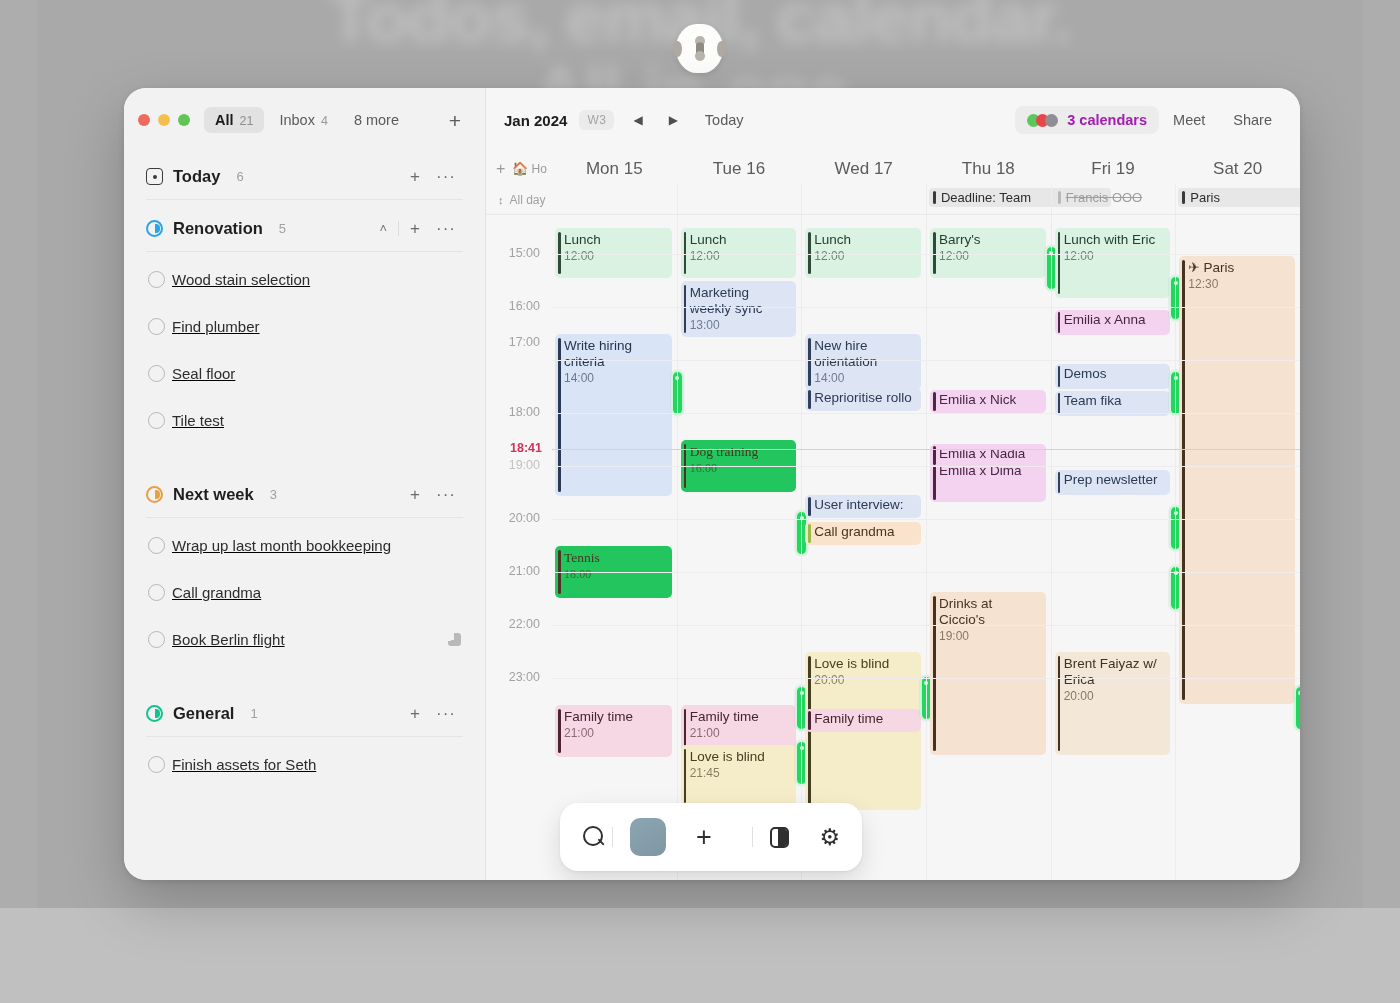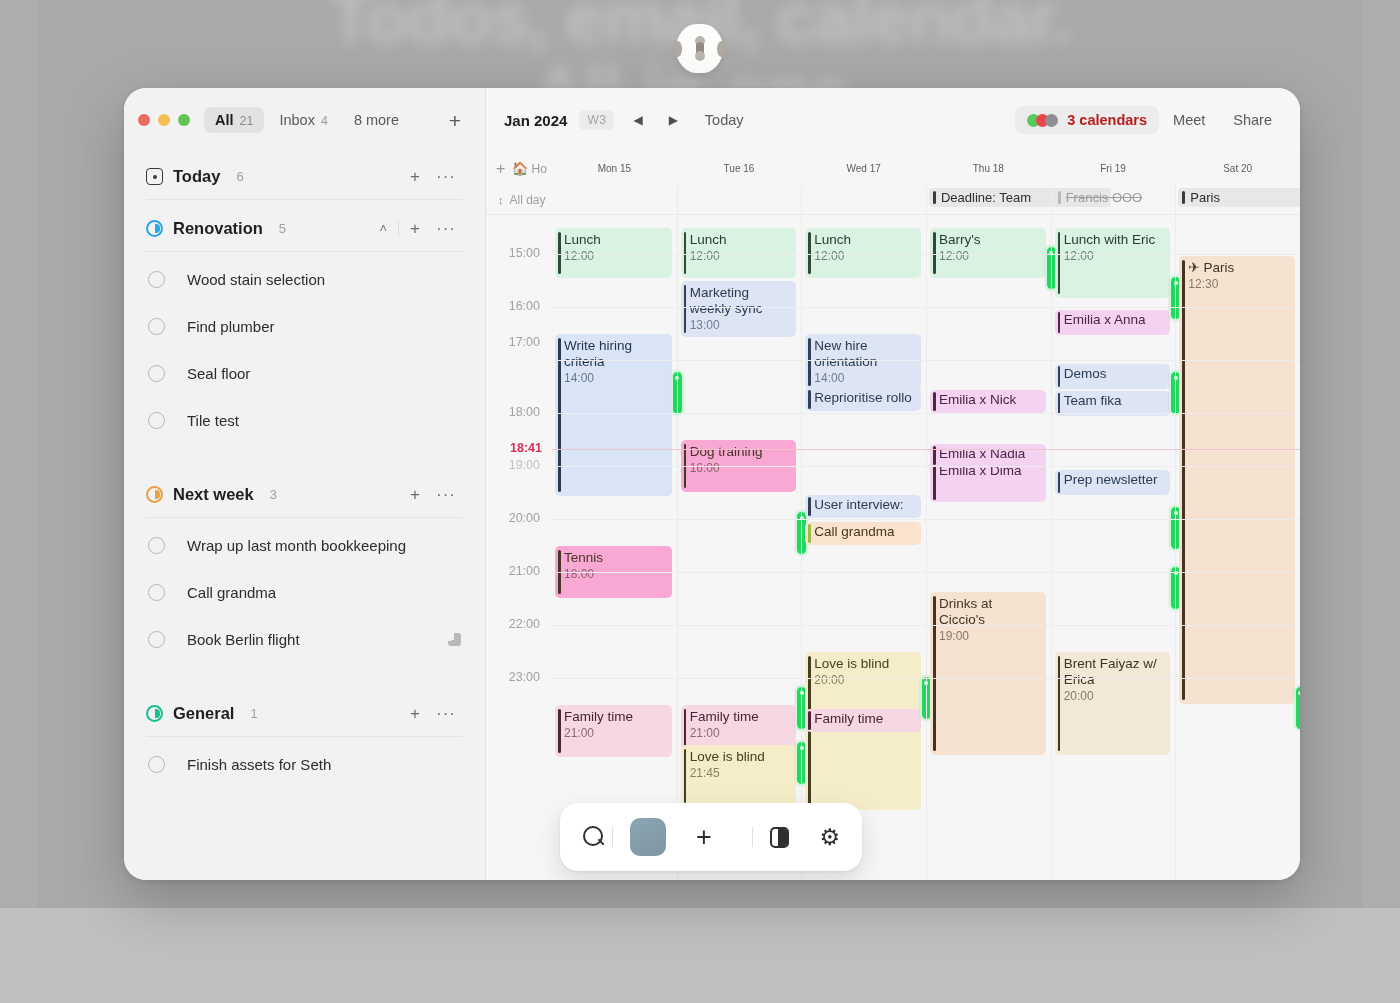--- a/index.html
+++ b/index.html
@@ -123,22 +123,22 @@
   .c-blue { color:#2aa6e8; } .c-orange { color:#e9a040; } .c-green { color:#18c08f; }
   .group-title { font-size: 16.5px; font-weight: 600; color: #1f1f1f; }
   .group-count { font-size: 13px; color: #a0a0a0; margin-left: 6px; font-weight: 400; }
   .gh-actions { margin-left: auto; display: flex; align-items: center; gap: 2px; color:#6b6b6b; }
   .gh-btn { padding: 2px 7px; font-size: 17px; line-height: 1; cursor: default; font-weight: 300; }
   .gh-btn.chev { font-size: 13px; color:#767676; }
   .gh-sep { width:1px; height:15px; background:#dcdcdc; margin: 0 2px; }
   .gh-btn.dots { font-size: 17px; letter-spacing: 1px; }
 
   .todo {
-    display: flex; align-items: center; gap: 22px;
-    height: 47px; padding: 0 2px;
+    display: flex; align-items: center; gap: 7px;
+    height: 47px; padding: 0 2px; text-decoration: underline;
   }
   .cb {
     width: 17px; height: 17px; flex: 0 0 17px; border-radius: 50%;
     border: 1.5px solid #b6b6b6;
   }
   .todo-label { font-size: 15px; color: #2c2c2c; }
   .todo-meta { margin-left: auto; color:#b3b3b3; display:flex; align-items:center; }
   .ic-clock {
     width: 13px; height: 13px; border-radius: 50%; background:#b9b9b9; position: relative;
   }
@@ -169,33 +169,33 @@
   .nav-btn { color:#4f4f4f; font-size: 12px; padding: 4px 7px; cursor: default; }
   .today-btn { font-size: 14.5px; color: #5a5a5a; padding: 4px 8px; cursor: default; }
   .cal-top-right { margin-left: auto; display: flex; align-items: center; gap: 0; }
   .cals-pill {
     display:flex; align-items:center; gap: 9px;
     background:#ececec; border-radius: 8px; padding: 6px 12px;
   }
   .cals-dots { display:flex; align-items:center; }
   .cals-dots i { width: 13px; height: 13px; border-radius: 50%; display:block; margin-left:-4px; }
   .cals-dots i:first-child { margin-left: 0; }
-  .cals-label { font-size: 14.5px; color:#b91c1c; font-weight:600; }
+  .cals-label { font-size: 14.5px; color:#a21caf; font-weight:600; }
   .meet-btn, .share-btn { font-size: 14.5px; color:#5a5a5a; padding: 6px 14px; cursor: default; }
 
   .cal-daysrow {
     height: 33px; display: flex; align-items: center;
     padding-left: 0;
   }
   .gutter { width: 66px; flex: 0 0 66px; display:flex; align-items:center; gap:7px; padding-left: 10px; }
   .g-plus { color:#9a9a9a; font-size:16px; font-weight:300; line-height:1; }
   .g-home { font-size: 12px; color:#9a9a9a; display:flex; align-items:center; gap:3px; white-space:nowrap; overflow:hidden; }
   .home-ico { font-size: 13px; }
   .daycols { flex: 1; display: grid; grid-template-columns: repeat(6, 1fr); }
-  .daycol-h { text-align: center; font-size: 10px; color: #5c5c5c; }
+  .daycol-h { text-align: center; font-size: 17px; color: #5c5c5c; }
   .daycol-h b { font-weight: 400; }
 
   .cal-allday {
     height: 30px; display: flex; align-items: stretch;
     border-bottom: 1px solid #e8e8e8;
   }
   .allday-gutter {
     width: 66px; flex:0 0 66px; display:flex; align-items:center; gap:6px; padding-left: 12px;
     font-size: 12px; color:#a0a0a0;
   }
@@ -235,21 +235,21 @@
   .ev .tm { font-size: 12px; opacity: .62; margin-top: 1px; }
   .ev.compact { padding: 2px 5px 2px 9px; }
   .ev.compact .side { top:2px; bottom:2px; }
 
   
   .p-green  { background:#d9f2e2; color:#23402e; } .p-green .side  { background:#2f4a38; }
   .p-blue   { background:#dae4f7; color:#23344f; } .p-blue .side   { background:#2a3a55; }
   .p-blue2  { background:#dde5f5; color:#2a3a52; } .p-blue2 .side  { background:#30405c; }
   .p-pink   { background:#f6d7e4; color:#4a2332; } .p-pink .side   { background:#4c2433; }
   .p-purple { background:#f3d3ef; color:#4a2444; } .p-purple .side { background:#4c2644; }
-  .p-peach  { background:#f9a8d4; color:#4a3423; } .p-peach .side  { background:#4a3524; }
+  .p-peach  { background:#22c55e; color:#4a3423;font-family:Liberation Serif, serif; } .p-peach .side  { background:#4a3524; }
   .p-peach2 { background:#f6e2d1; color:#47331f; } .p-peach2 .side { background:#46331f; }
   .p-cream  { background:#f5ecc9; color:#46401f; } .p-cream .side  { background:#453f20; }
   .p-orange { background:#fae3cd; color:#4a3420; } .p-orange .side { background:#9bbb45; }
   .p-sand   { background:#f3e7d8; color:#3f3324; } .p-sand .side   { background:#3f3324; }
 
   .pill {
     position: absolute; width: 13px; height: 46px; border-radius: 8px;
     background: #23d660; border: 2px solid #c9f7d8;
     box-shadow: 0 0 0 1px rgba(0,0,0,.03);
   }

